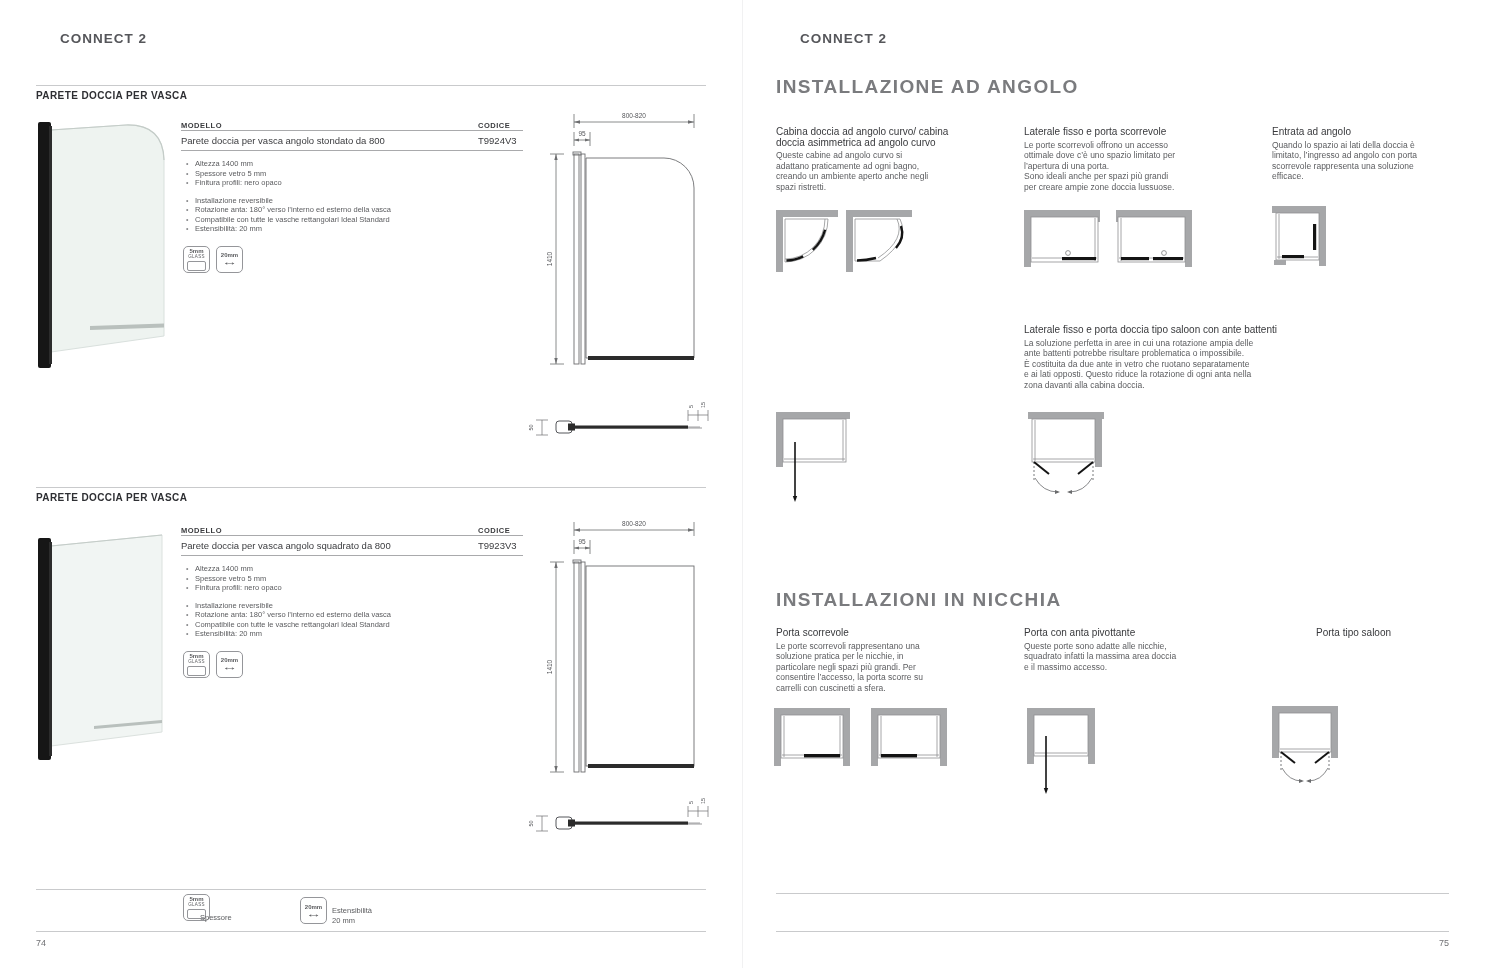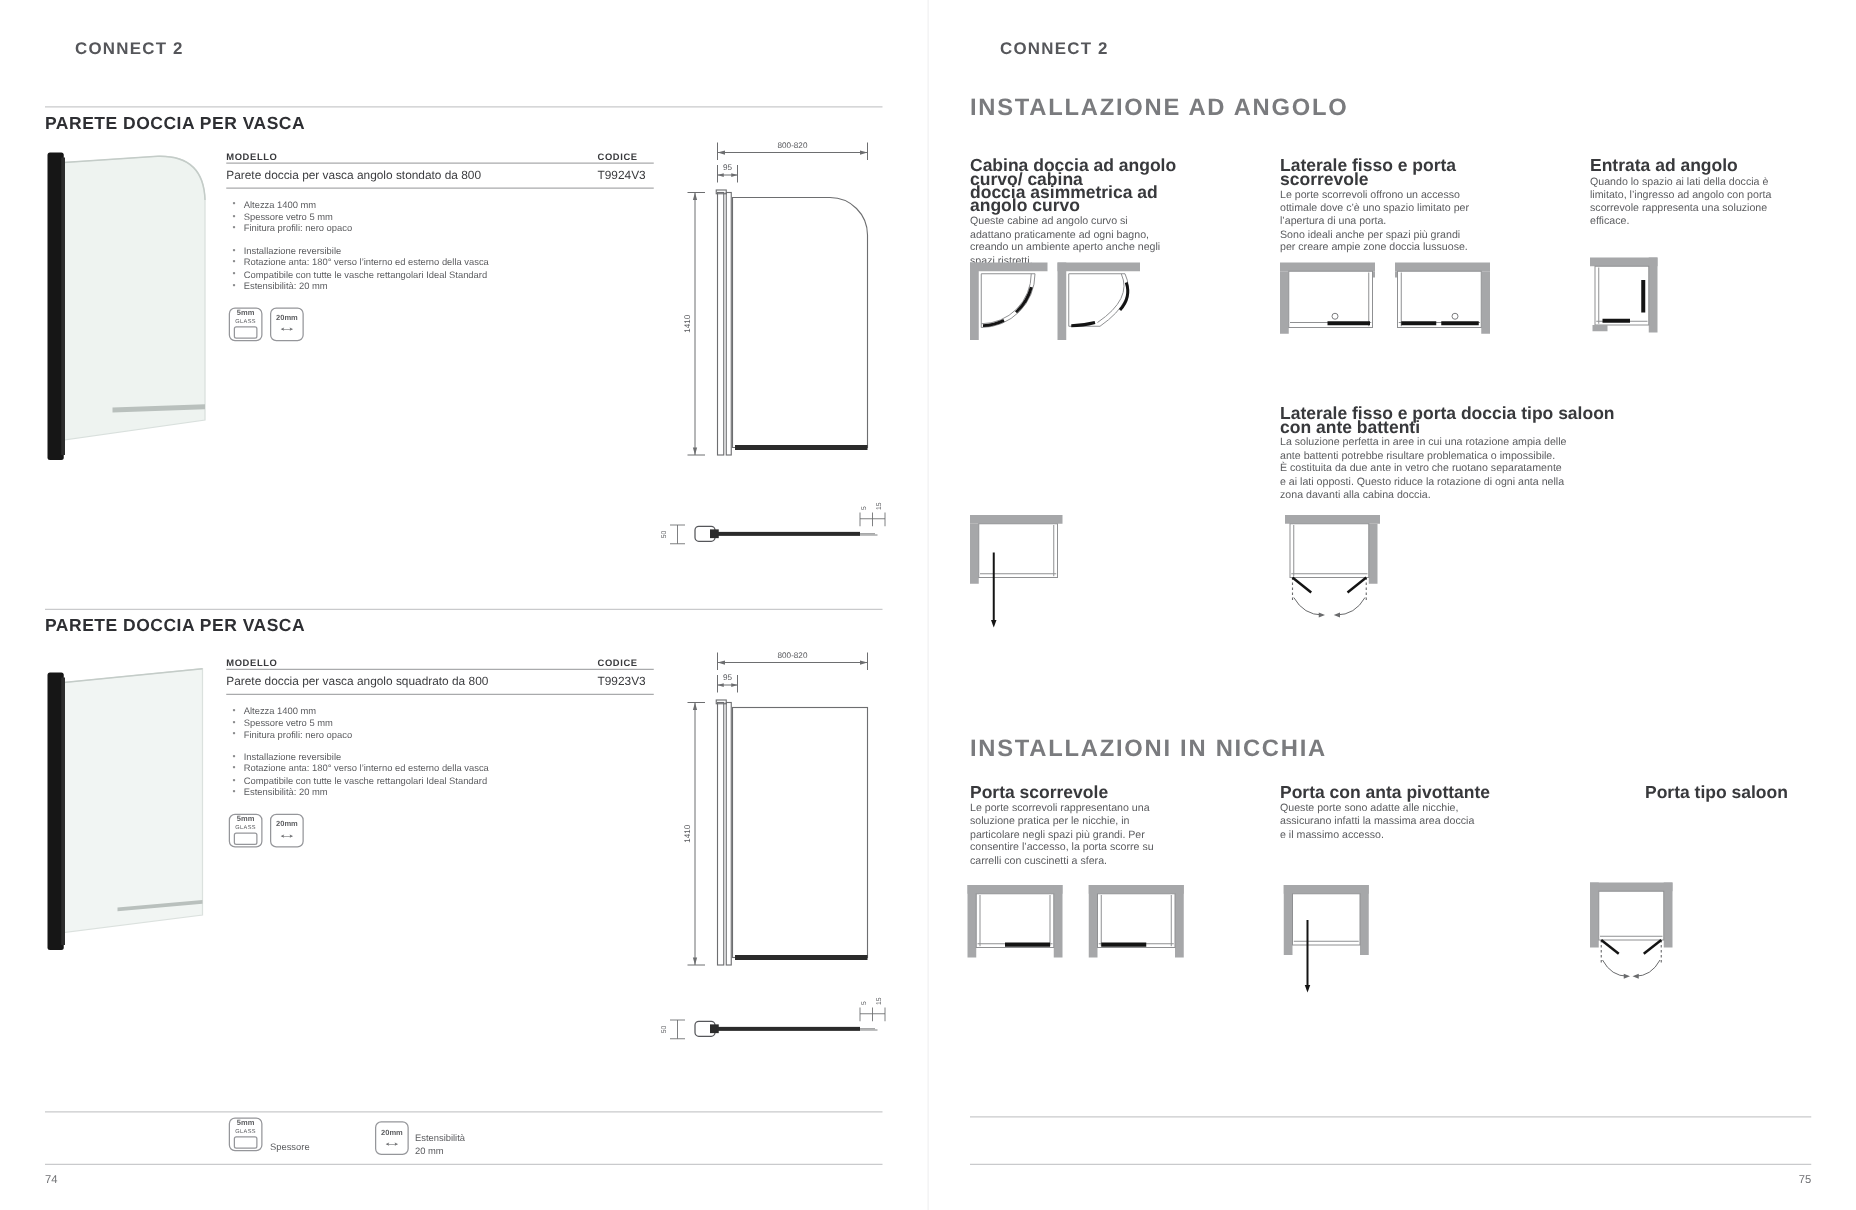--- a/index.html
+++ b/index.html
@@ -2,21 +2,21 @@
 <html><head>
 <meta charset="utf-8">
 <style>
   html,body{margin:0;padding:0;background:#ffffff;}
   #canvas{position:relative;width:1485px;height:968px;background:#ffffff;overflow:hidden;
           font-family:"Liberation Sans","DejaVu Sans",sans-serif;color:#5b5c5f;}
   .abs{position:absolute;}
   .hr{position:absolute;height:1px;background:#c9cacc;}
   .gutter{position:absolute;left:742px;top:0;width:1px;height:968px;background:#f1f1f2;}
   .brand{position:absolute;font-size:13.5px;font-weight:bold;letter-spacing:1px;color:#55565a;margin-left:24px;}
-  .sec-head{position:absolute;font-size:14px;font-weight:bold;letter-spacing:.4px;color:#2e2f33;}
+  .sec-head{position:absolute;font-size:10px;font-weight:bold;letter-spacing:.4px;color:#2e2f33;}
   .big-head{position:absolute;font-size:19px;font-weight:bold;letter-spacing:1.4px;color:#7a7b7e;}
   .pagenum{position:absolute;font-size:9px;color:#707174;}
   
   .spec{position:absolute;width:342px;}
   .spec-head{position:relative;border-bottom:1px solid #a9aaac;padding-bottom:0;
              font-size:7.5px;font-weight:bold;letter-spacing:.5px;color:#3a3b3e;}
   .spec-row{position:relative;border-bottom:1px solid #a9aaac;padding:4px 0 4px 0;
             font-size:9.5px;color:#3a3b3e;}
   .code-col{position:absolute;left:297px;top:auto;}
   .feat{margin:8px 0 0 4px;padding:0;list-style:none;}
@@ -26,21 +26,21 @@
   .badges{display:flex;gap:6px;margin-top:12px;margin-left:2px;}
   .badge{width:27px;height:27px;border:1px solid #95969a;border-radius:5px;
          display:flex;flex-direction:column;align-items:center;justify-content:center;
          color:#5b5c5f;background:#fff;box-sizing:border-box;}
   .badge .b1{font-size:6px;font-weight:bold;line-height:6px;}
   .badge .b2{font-size:4.5px;letter-spacing:.3px;line-height:5px;}
   .badge .pane{width:17px;height:8px;border:1px solid #95969a;border-radius:2px;margin-top:2px;}
   .badge .arrow{font-size:9px;line-height:8px;transform:scaleX(1.8);color:#5b5c5f;}
   
   .col{position:absolute;}
-  .col-title{font-size:14px;line-height:10.5px;font-weight:bold;color:#38393c;white-space:pre-line;margin-bottom:2px;}
+  .col-title{font-size:10px;line-height:10.5px;font-weight:normal;color:#38393c;white-space:pre-line;margin-bottom:2px;}
   .col-body{font-size:8.5px;line-height:10.5px;color:#5b5c5f;white-space:pre-line;}
   .pre{white-space:pre-line;}
   .legend-label{position:absolute;font-size:7.5px;line-height:9.5px;color:#5b5c5f;}
   svg{position:absolute;overflow:visible;}
   svg text{font-family:"Liberation Sans","DejaVu Sans",sans-serif;}
   .dimtxt{font-size:6.5px;fill:#55565a;}
   .dimtxt-s{font-size:5.5px;fill:#55565a;}
 </style>
 </head>
 <body>
@@ -242,21 +242,21 @@
     <rect x="45" y="25.5" width="115" height="3.2" fill="#2b2b2b"></rect>
     <line x1="160" y1="27" x2="172" y2="27" stroke="#8a8b8d" stroke-width="0.8"></line>
   </svg>
 
   <div class="hr" style="left:36px;top:889px;width:670px;"></div>
   <div class="badge abs" style="left:183px;top:894px;">
     <span class="b1">5mm</span>
     <span class="b2">GLASS</span>
     <span class="pane"></span>
   </div>
-  <div class="legend-label" style="left:216px;top:913px;">Spessore</div>
+  <div class="legend-label" style="left:200px;top:913px;">Spessore</div>
   <div class="badge abs" style="left:300px;top:897px;">
     <span class="b1">20mm</span>
     <span class="arrow">↔</span>
   </div>
   <div class="legend-label pre" style="left:332px;top:906px;">Estensibilità
 20 mm</div>
   <div class="hr" style="left:36px;top:931px;width:670px;"></div>
   <div class="pagenum" style="left:36px;top:938px;">74</div>
 
   <div class="brand" style="left:776px;top:31px;">CONNECT 2</div>
@@ -373,21 +373,21 @@
     <div class="col-title">Porta scorrevole</div>
     <div class="col-body">Le porte scorrevoli rappresentano una
 soluzione pratica per le nicchie, in
 particolare negli spazi più grandi. Per
 consentire l’accesso, la porta scorre su
 carrelli con cuscinetti a sfera.</div>
   </div>
   <div class="col" style="left:1024px;top:628px;width:200px;">
     <div class="col-title">Porta con anta pivottante</div>
     <div class="col-body">Queste porte sono adatte alle nicchie,
-assicurano infatti la massima area doccia
+squadrato infatti la massima area doccia
 e il massimo accesso.</div>
   </div>
   <div class="col" style="left:1272px;top:628px;width:195px;margin-left:44px;">
     <div class="col-title">Porta tipo saloon</div>
   </div>
 
   <svg style="left:774px;top:708px;" width="76" height="64" viewBox="0 0 76 64">
     <rect x="0" y="0" width="76" height="7" fill="#a6a7a9"></rect>
     <rect x="0" y="0" width="7" height="58" fill="#a6a7a9"></rect>
       <rect x="69" y="0" width="7" height="58" fill="#a6a7a9"></rect>

